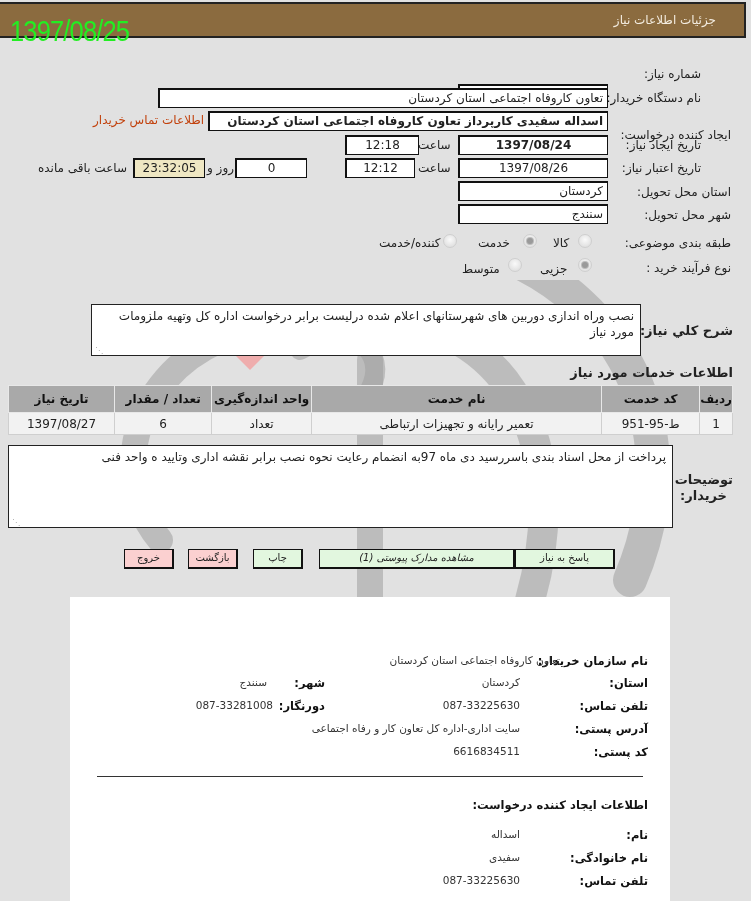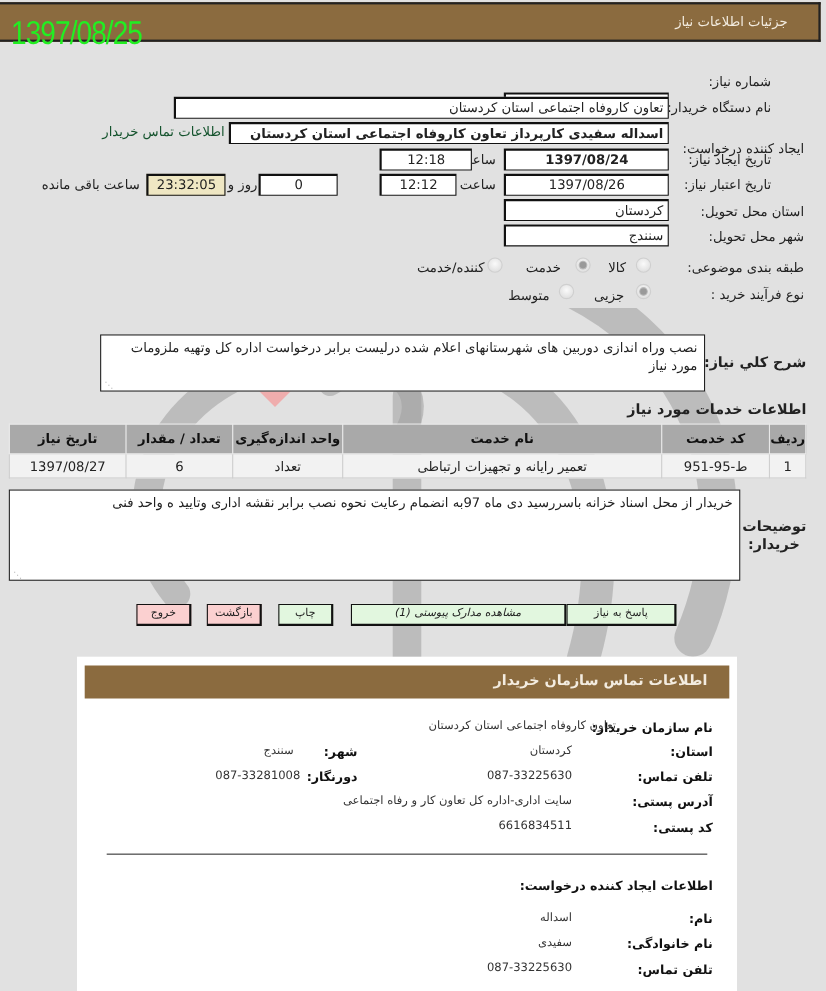--- a/index.html
+++ b/index.html
@@ -10,21 +10,21 @@
   .header-title { position: absolute; right: 28px; top: 9px; color: #f3ece0; font-size: 12px; direction: rtl; }
   .stamp-date { position: absolute; left: 10px; top: 14px; color: #22ee22; font-family: "Liberation Sans", sans-serif; font-size: 30px; letter-spacing: -1px; transform: scaleX(0.85); transform-origin: left; }
 
   .watermark { position: absolute; left: 70px; top: 280px; width: 620px; height: 320px; pointer-events: none; opacity: 1; }
 
   .lbl { position: absolute; direction: rtl; font-size: 12px; color: #222; white-space: nowrap; }
   .box { position: absolute; background: #fff; border: 2px solid #111; border-right-width: 1px; border-bottom-width: 1px; height: 20px; font-size: 12px; line-height: 17px; padding: 0 4px; white-space: nowrap; overflow: hidden; }
   .box.c { text-align: center; }
   .box.r { text-align: right; direction: rtl; }
   .box.timer { background: #efe7c3; }
-  .link { position: absolute; color: #14532d; direction: rtl; white-space: nowrap; cursor: pointer; }
+  .link { position: absolute; color: #c2410c; direction: rtl; white-space: nowrap; cursor: pointer; }
 
   .radio { position: absolute; width: 14px; height: 14px; border-radius: 50%; background: radial-gradient(circle at 50% 40%, #fafafa, #d8d8d8); border: 1px solid #cfcfcf; }
   .radio.on::after { content: ""; position: absolute; left: 3px; top: 3px; width: 6px; height: 6px; border-radius: 50%; background: #9a9a9a; box-shadow: 0 0 0 1px #bbb; }
 
   .bold-lbl { position: absolute; direction: rtl; font-weight: bold; font-size: 13px; white-space: nowrap; color: #222; }
 
   .textarea { position: absolute; background: #fff; border: 1px solid #222; border-top-width: 1px; direction: rtl; padding: 3px 6px; font-size: 12px; line-height: 16px; }
   .grip { position: absolute; left: 3px; bottom: 2px; color: #aaa; font-size: 8px; line-height: 4px; }
 
   table.svc { position: absolute; left: 8px; top: 385px; width: 725px; border-collapse: collapse; direction: rtl; font-size: 12px; }
@@ -68,21 +68,21 @@
 <div class="lbl" style="right:50px; top:91px;">نام دستگاه خریدار:</div>
 <div class="box r" style="left:158px; top:88px; width:450px;">تعاون کاروفاه اجتماعی استان کردستان</div>
 
 <div class="lbl" style="right:20px; top:128px;">ایجاد کننده درخواست:</div>
 <div class="box r" style="left:208px; top:111px; width:400px;font-weight:bold;">اسداله سفیدی کارپرداز تعاون کاروفاه اجتماعی استان کردستان</div>
 <div class="link" style="left:93px; top:113px;">اطلاعات تماس خریدار</div>
 
 <div class="lbl" style="right:50px; top:138px;">تاریخ ایجاد نیاز:</div>
 <div class="box c" style="left:458px; top:135px; width:150px;font-weight:bold;">1397/08/24</div>
 <div class="lbl" style="left:418px; top:138px;">ساعت</div>
-<div class="box c" style="left:345px; top:135px; width:84px;">12:18</div>
+<div class="box c" style="left:345px; top:135px; width:74px;">12:18</div>
 
 <div class="lbl" style="right:50px; top:161px;">تاریخ اعتبار نیاز:</div>
 <div class="box c" style="left:458px; top:158px; width:150px;">1397/08/26</div>
 <div class="lbl" style="left:418px; top:161px;">ساعت</div>
 <div class="box c" style="left:345px; top:158px; width:70px;">12:12</div>
 <div class="box c" style="left:235px; top:158px; width:72px;">0</div>
 <div class="lbl" style="left:207px; top:161px;">روز و</div>
 <div class="box c timer" style="left:133px; top:158px; width:72px;">23:32:05</div>
 <div class="lbl" style="left:38px; top:161px;">ساعت باقی مانده</div>
 
@@ -133,34 +133,31 @@
       <td>تعداد</td>
       <td>6</td>
       <td>1397/08/27</td>
     </tr>
   </tbody>
 </table>
 
 <div class="bold-lbl" style="right:18px; top:472px;">توضیحات</div>
 <div class="bold-lbl" style="right:24px; top:488px;">خریدار:</div>
 <div class="textarea" style="left:8px; top:445px; width:665px; height:83px;">
-  <span>خریدار از محل اسناد خزانه باسررسید دی ماه 97به انضمام رعایت نحوه نصب برابر نقشه اداری وتایید ه واحد فنی</span>
+  <span>پرداخت از محل اسناد بندی باسررسید دی ماه 97به انضمام رعایت نحوه نصب برابر نقشه اداری وتایید ه واحد فنی</span>
   <span class="grip">⋰</span>
 </div>
 
 <div class="btn green" style="left:515px; width:100px;">پاسخ به نیاز</div>
 <div class="btn green" style="left:319px; width:196px;font-style:italic;">مشاهده مدارک پیوستی (1)</div>
 <div class="btn green" style="left:253px; width:50px;">چاپ</div>
 <div class="btn pink" style="left:188px; width:50px;">بازگشت</div>
 <div class="btn pink" style="left:124px; width:50px;">خروج</div>
 
 <div class="card">
-  <div class="card-head">
-    <span>اطلاعات تماس سازمان خریدار</span>
-  </div>
 
   <div class="ck" style="right:22px; top:57px;">نام سازمان خریدار:</div>
   <div class="cv" style="right:110px; top:57px;">تعاون کاروفاه اجتماعی استان کردستان</div>
 
   <div class="ck" style="right:22px; top:79px;">استان:</div>
   <div class="cv" style="right:150px; top:79px;">کردستان</div>
   <div class="ck" style="right:345px; top:79px;">شهر:</div>
   <div class="cv" style="right:403px; top:79px;">سنندج</div>
 
   <div class="ck" style="right:22px; top:102px;">تلفن تماس:</div>

